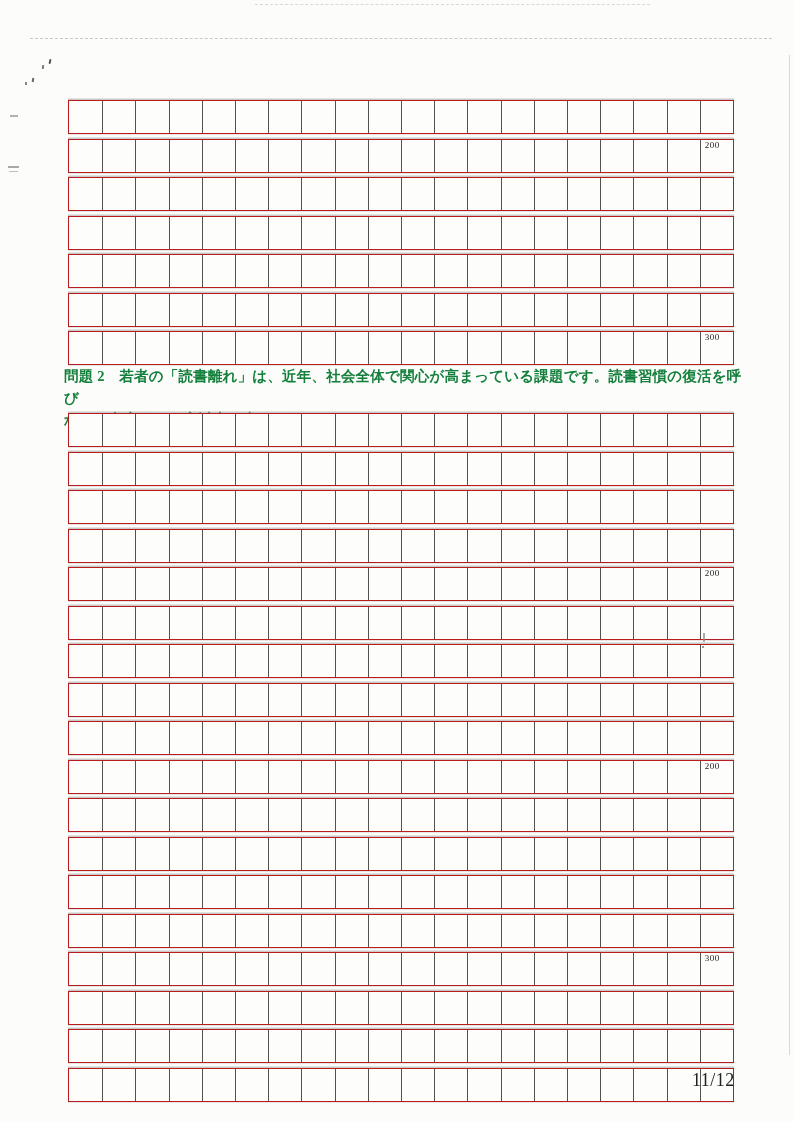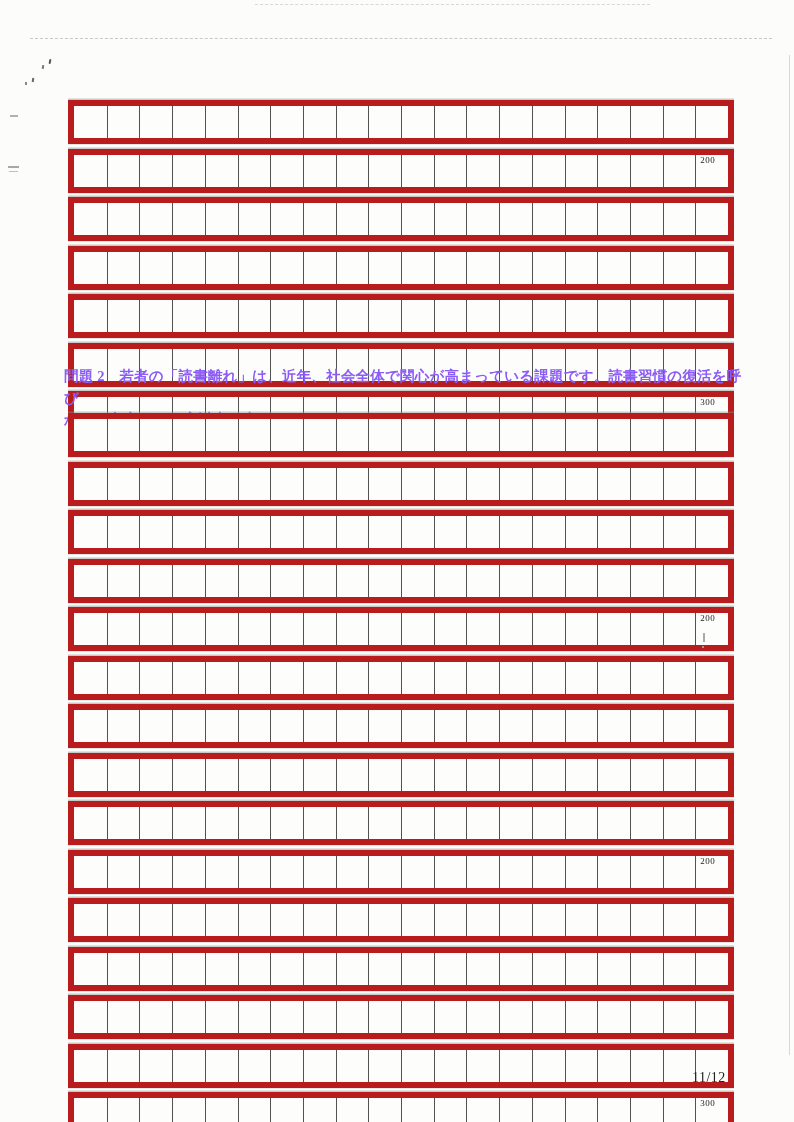--- a/index.html
+++ b/index.html
@@ -14,41 +14,41 @@
   }
   
   .grid{position:absolute;left:68px;width:666px;}
   #top-grid{top:100px;}
   #bottom-grid{top:413px;}
   .grid-row{
     display:grid;
     grid-template-columns:repeat(20,1fr);
     height:32px;
     margin-bottom:4.5px;
-    border:6px solid #b91c1c;
+    border:1px solid #b91c1c;
     background:#fdfdfc;
     box-shadow:0 -1.5px 0 rgba(140,140,140,.45), 0 1px 0 rgba(160,160,160,.25);
   }
   .grid-cell{border-left:1px solid #525252;position:relative;}
   .grid-cell:first-child{border-left:none;}
   .marker{
     position:absolute;top:1px;left:4px;
     font-size:9px;line-height:1;color:#1d1d1d;letter-spacing:.5px;
     font-family:"Liberation Serif",serif;
   }
   
   .question{
     position:absolute;left:64px;top:366px;width:684px;
-    font-size:14.5px;font-weight:700;color:#8b5cf6;
+    font-size:14.5px;font-weight:700;color:#15803d;
     line-height:21.5px;letter-spacing:.2px;
   }
   
   .page-number{
     position:absolute;left:692px;top:1070px;
-    font-size:14px;color:#222;letter-spacing:.5px;
+    font-size:18px;color:#222;letter-spacing:.5px;
   }
   
   .artifact{position:absolute;z-index:5;pointer-events:none;}
   .streak-a{top:4px;left:255px;width:395px;height:0;border-top:1px dashed #d2d2d2;opacity:.85;}
   .streak-b{top:38px;left:30px;width:742px;height:0;border-top:1px dashed #c3c3c3;opacity:.9;}
   .speck-1{left:49px;top:59px;width:2px;height:5px;background:#555;transform:rotate(12deg);border-radius:1px;}
   .speck-2{left:42px;top:65px;width:2px;height:4px;background:#777;transform:rotate(8deg);}
   .speck-3{left:32px;top:78px;width:2px;height:4px;background:#666;transform:rotate(10deg);}
   .speck-4{left:25px;top:82px;width:2px;height:3px;background:#888;}
   .mdash-1{left:10px;top:115px;width:8px;height:2px;background:#b2b2b2;}

